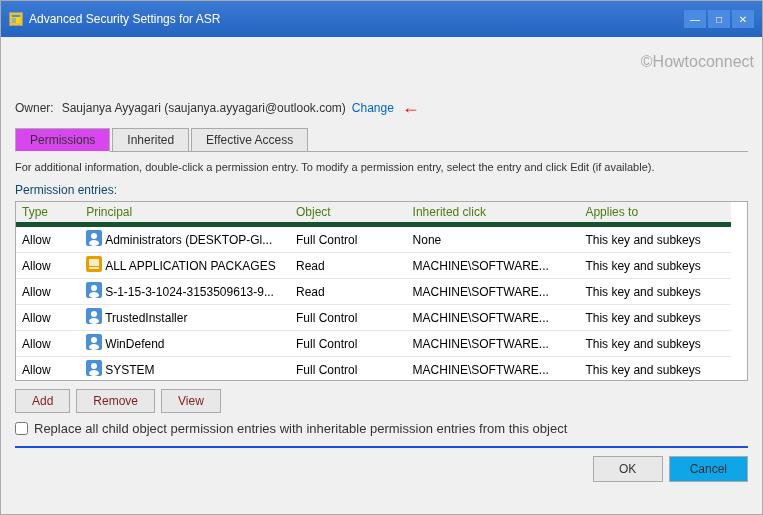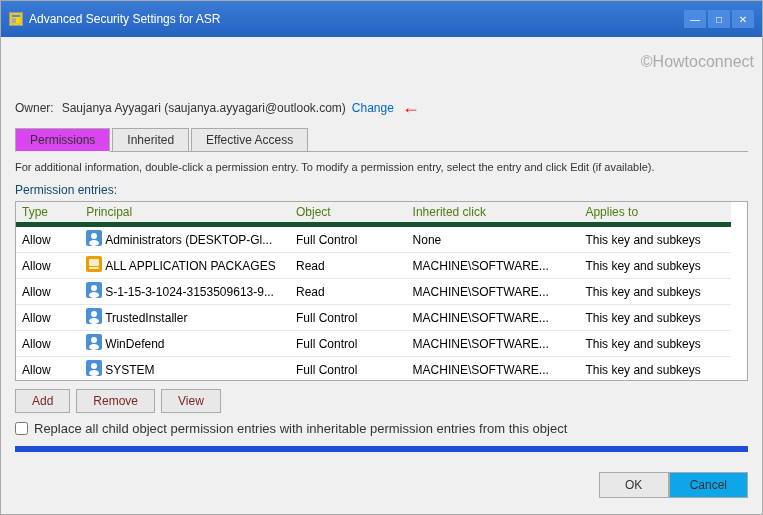--- a/index.html
+++ b/index.html
@@ -30,21 +30,21 @@
     .perm-table td { padding: 3px 6px; border-bottom: 1px solid #e8e8e8; white-space: nowrap; overflow: hidden; max-width: 150px; text-overflow: ellipsis; }
     .perm-table tr.selected { background: #cde8ff; }
     .bottom-section { margin-top: 8px; }
     .action-buttons { display: flex; gap: 6px; margin-bottom: 8px; }
     .btn { padding: 4px 16px; border: 1px solid #aaa; background: #e8e8e8; cursor: pointer; font-size: 12px; color: #7f1d1d; }
     .btn:disabled { color: #aaa; cursor: default; }
     .inherit-btn { padding: 4px 12px; border: 1px solid #aaa; background: #e8e8e8; cursor: pointer; font-size: 12px; color: #333; margin-bottom: 8px; }
     .checkbox-row { display: flex; align-items: flex-start; gap: 6px; margin-bottom: 10px; }
     .checkbox-row input[type=checkbox] { margin-top: 1px; }
     .checkbox-label { font-size: 13px; color: #333; }
-    .dialog-buttons { display: flex; justify-content: flex-end; border-top: 6px solid #1d4ed8; padding-top: 20px; }
+    .dialog-buttons { display: flex; justify-content: flex-end; gap: 6px; border-top: 2px solid #1d4ed8; padding-top: 8px; }
     .dialog-btn { padding: 5px 20px; border: 1px solid #aaa; background: #0ea5e9; cursor: pointer; font-size: 12px; color: #333; min-width: 70px; }
     .dialog-btn.primary { background: #e8e8e8; }
     .dialog-btn:disabled { color: #aaa; }
     .col-type { width: 55px; }
     .col-principal { width: 180px; }
     .col-access { width: 100px; }
     .col-inherited { width: 140px; }
     .col-applies { width: 130px; }
     .principal-cell { display: flex; align-items: center; gap: 3px; }
   </style>

